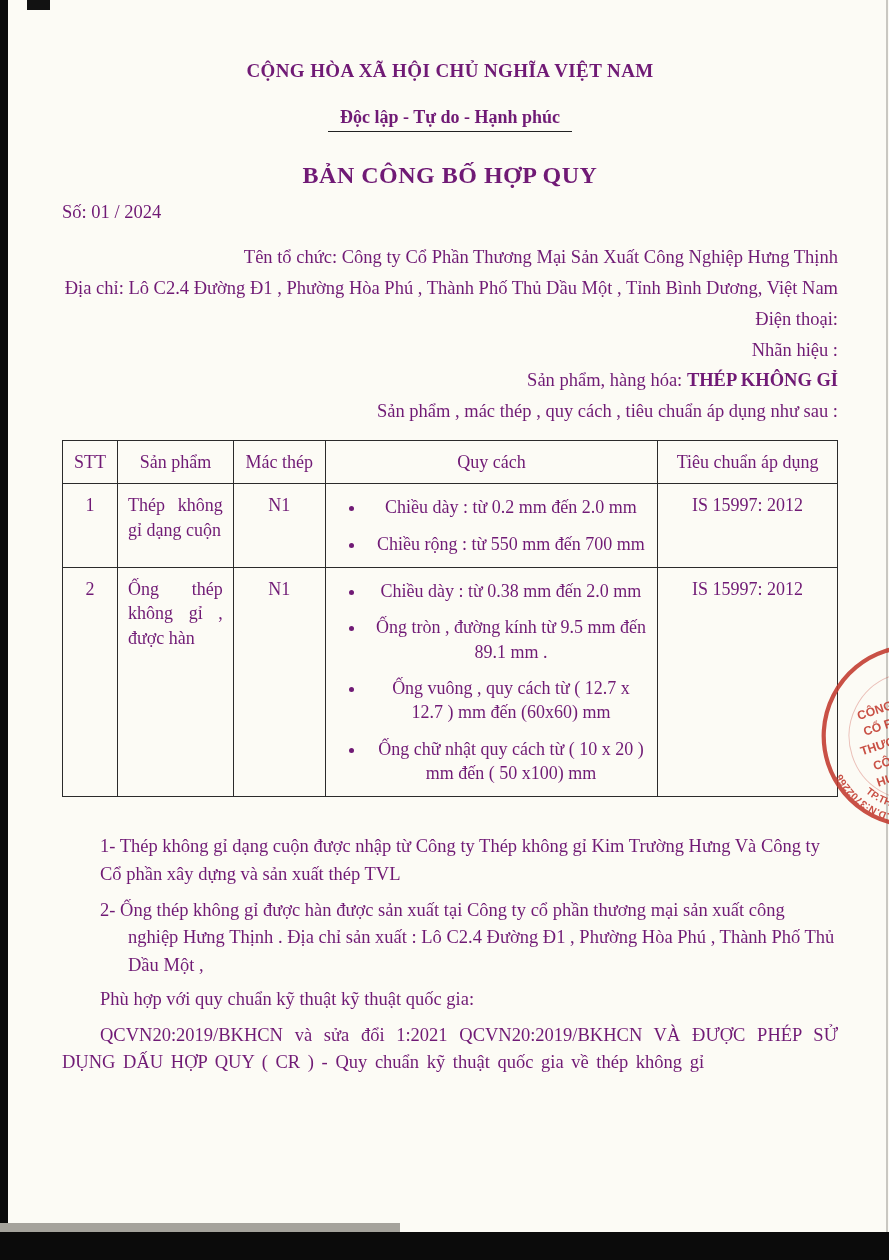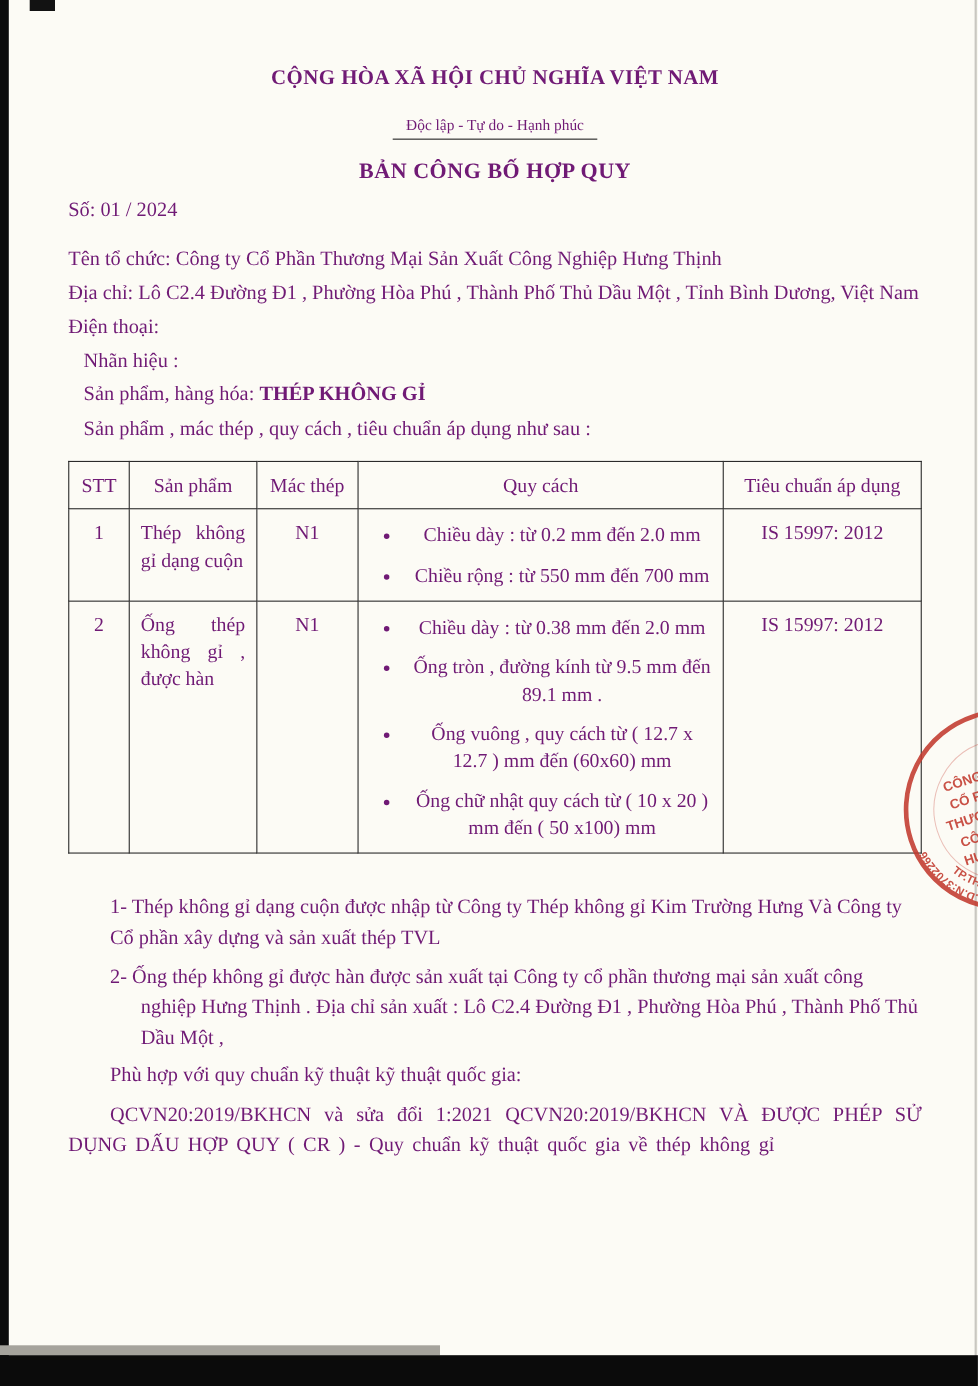--- a/index.html
+++ b/index.html
@@ -21,30 +21,30 @@
   .edge-bottom { position:absolute; left:0; bottom:0; width:100%; height:28px; background:#0b0b0b; }
   .edge-bottom-shade { position:absolute; left:0; bottom:28px; width:45%; height:9px; background:#a5a39c; }
   .corner-mark { position:absolute; left:27px; top:0; width:23px; height:10px; background:#121212; }
 
   .content { position:absolute; left:62px; top:60px; width:776px; }
 
   .doc-header { text-align:center; }
   .national-title { font-weight:bold; font-size:19px; letter-spacing:.4px; }
   .motto {
     display:inline-block;
-    font-weight:normal; font-size:14px;
+    font-weight:bold; font-size:18px;
     margin-top:7px; padding:0 12px 3px;
     border-bottom:1.6px solid #222;
   }
 
-  .doc-title  { text-align:center; font-size:20px; font-weight:bold; letter-spacing:.5px; margin-top:18px; }
+  .doc-title  { text-align:center; font-size:24px; font-weight:bold; letter-spacing:.5px; margin-top:30px; }
   .doc-number { font-size:18.5px; margin-top:13px; }
 
   .body-block { margin-top:20px; font-size:18.5px; line-height:1.56; }
-  .body-block p { margin-bottom:2px; }
+  .body-block p { margin-bottom:2px;text-align:right; }
   .p-indent { padding-left:14px; }
   .bold { font-weight:bold; }
 
   table.spec-table { width:100%; border-collapse:collapse; margin-top:14px; font-size:18px; }
   .spec-table th, .spec-table td {
     border:1.3px solid #2b2b2b;
     padding:9px 10px;
     vertical-align:top;
     text-align:center;
     font-weight:normal;

